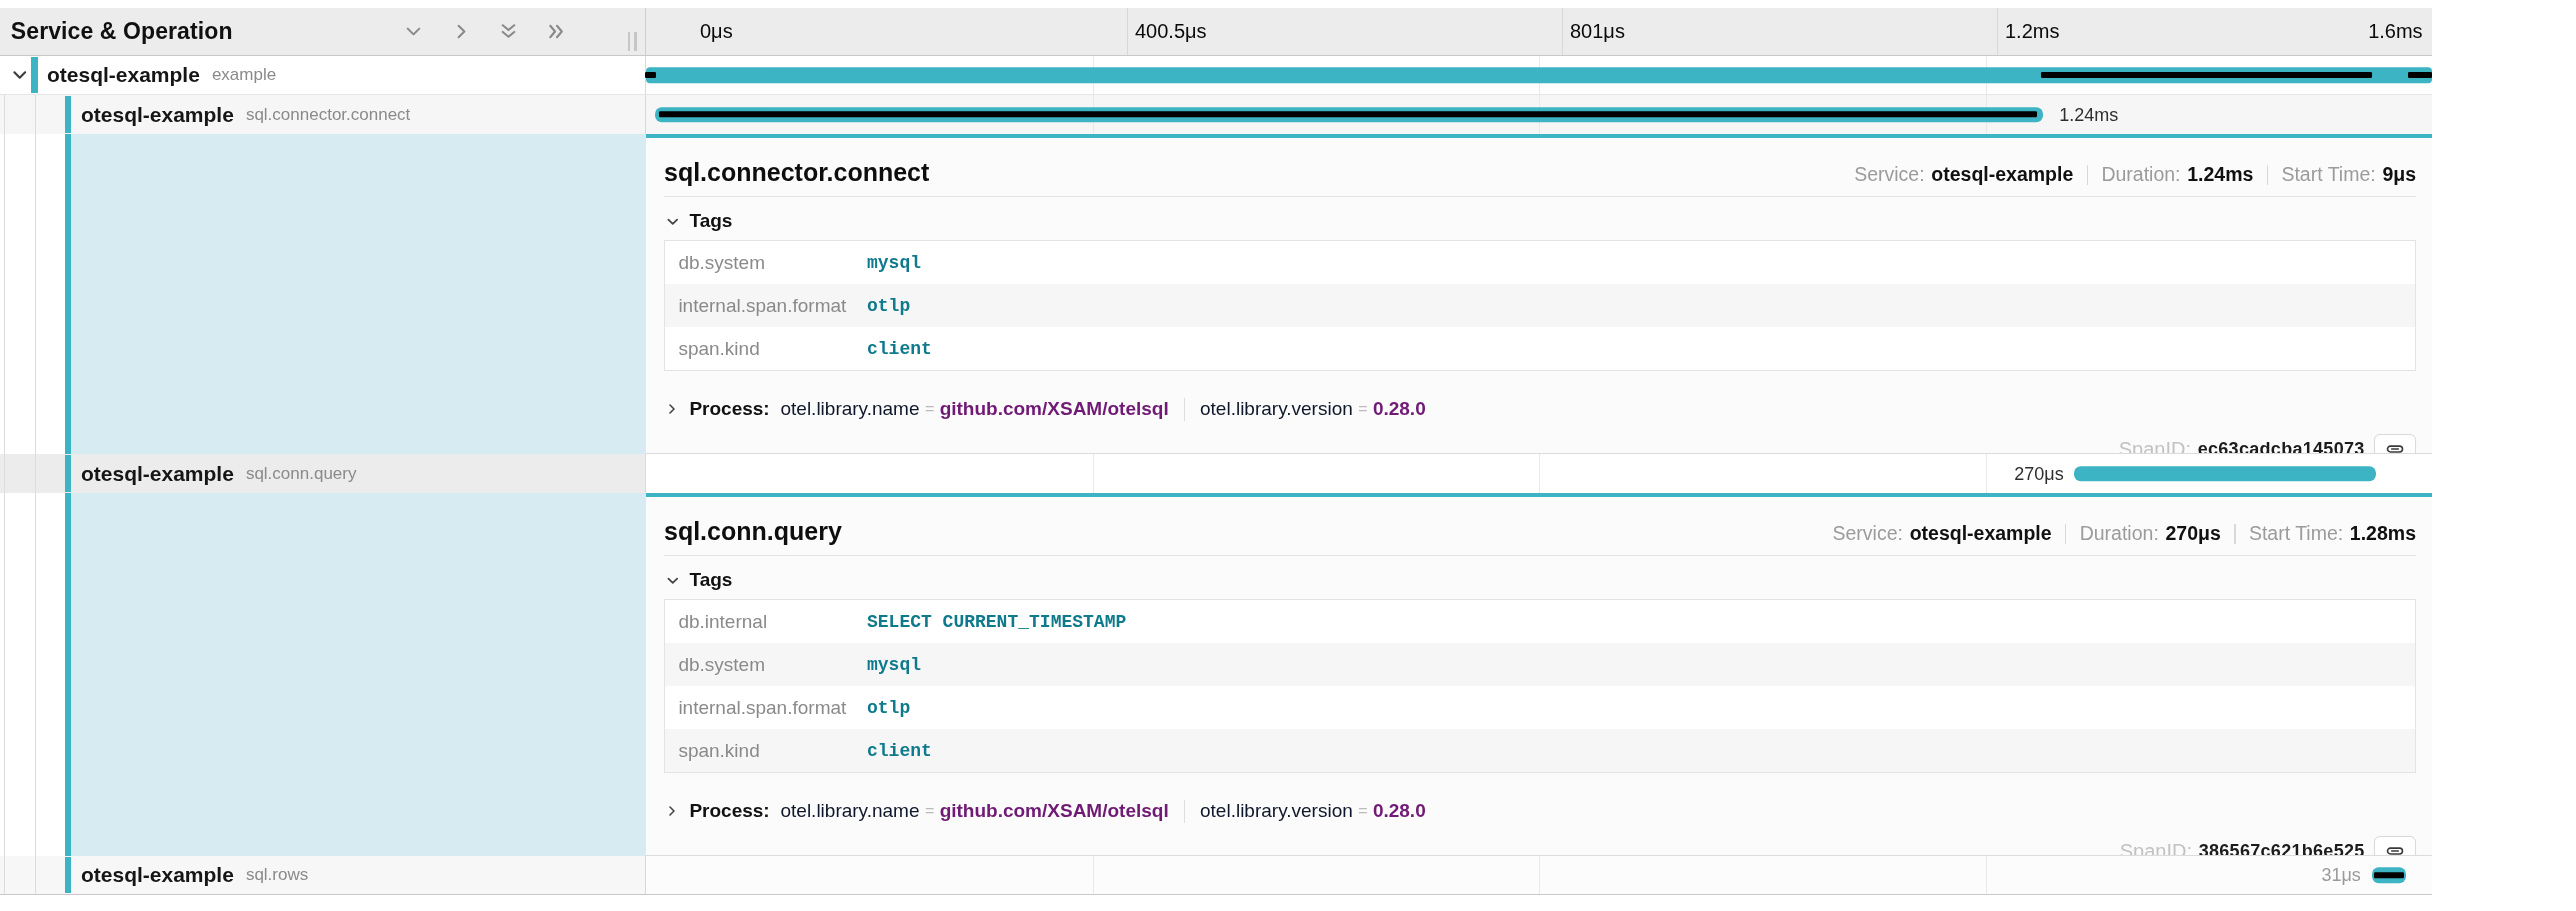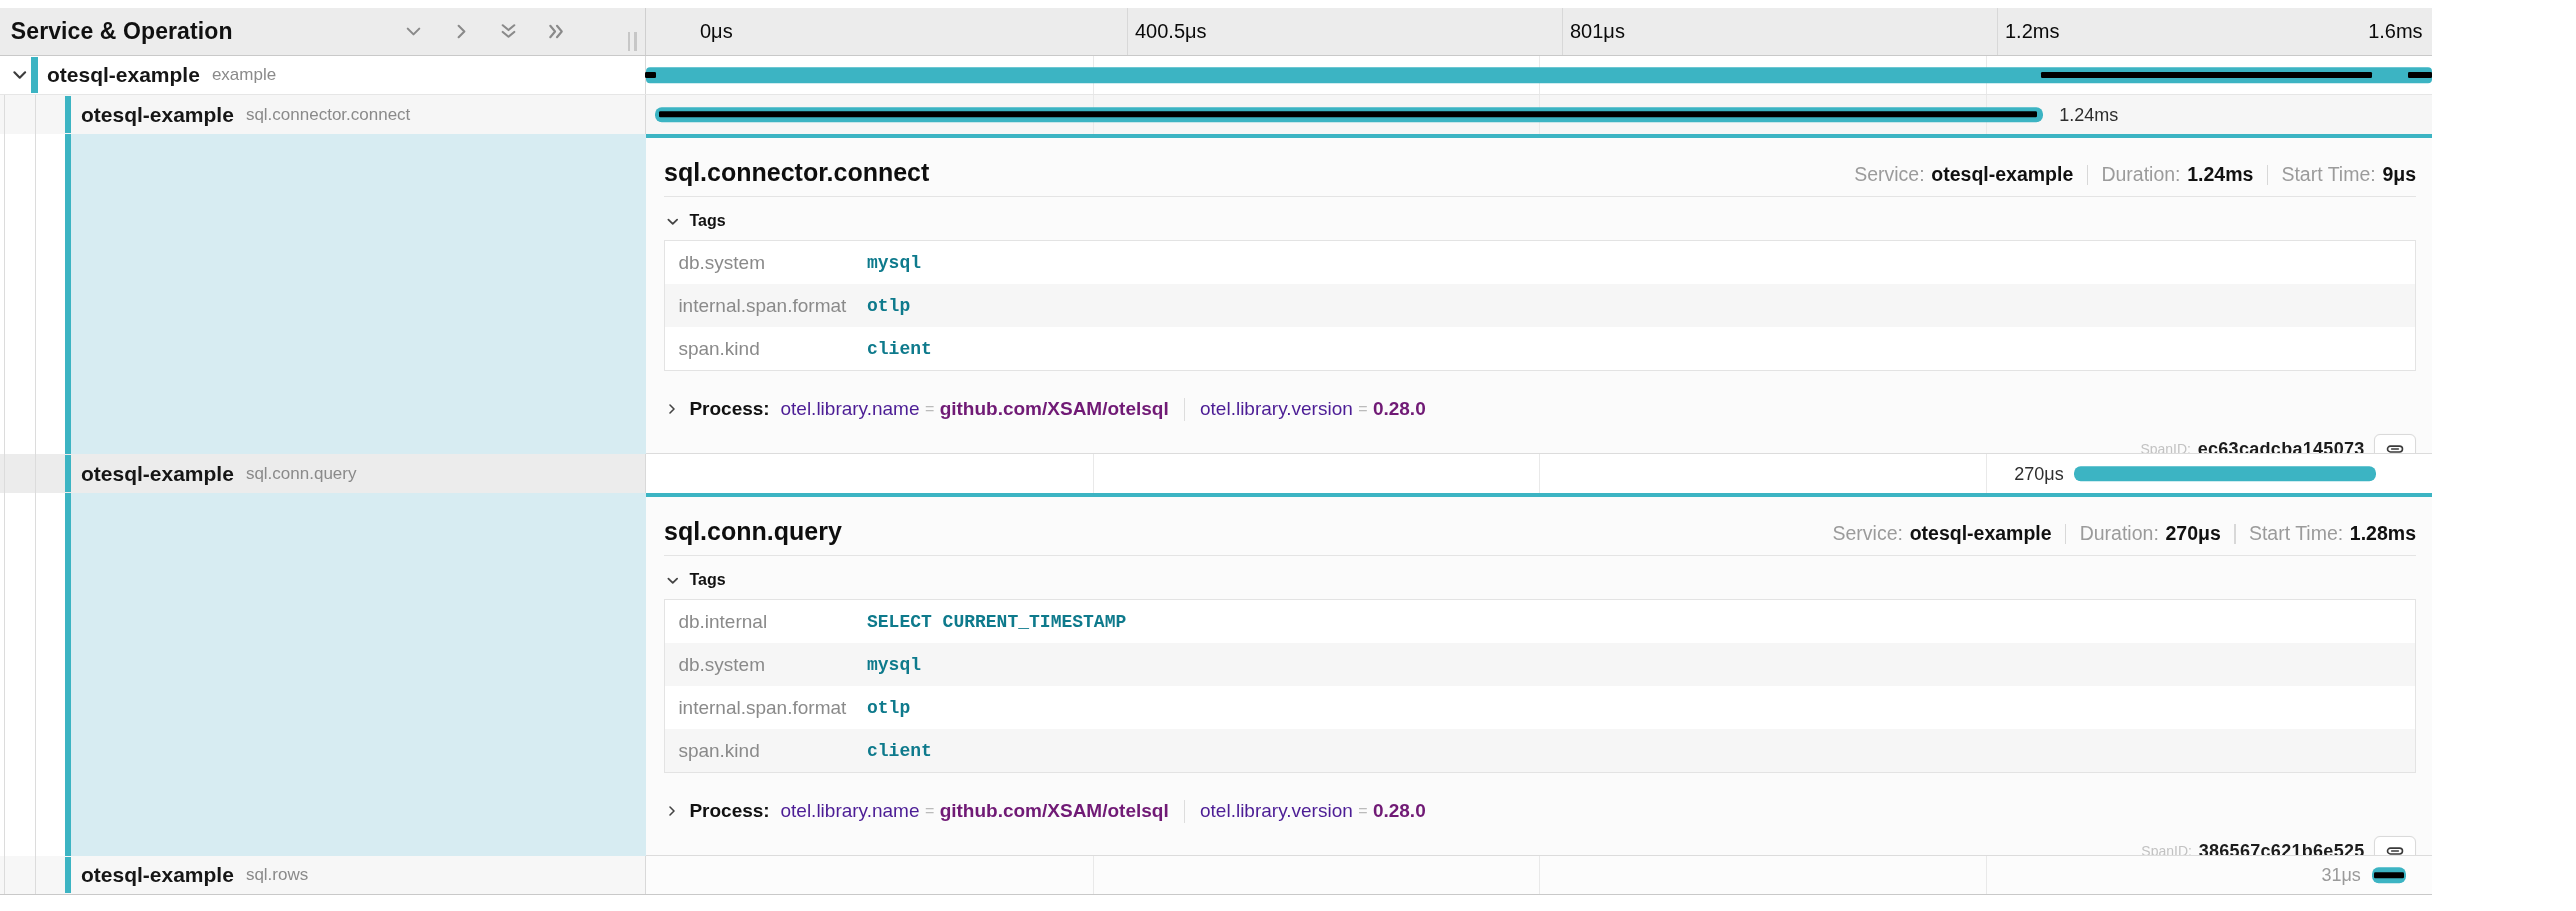--- a/index.html
+++ b/index.html
@@ -63,32 +63,32 @@
   .pane-left .accent{ top:0; bottom:0; left:65px; width:6px; }
   .pane-main{ flex:1; border-top:4.7px solid var(--teal); border-bottom:0.7px solid #dcdcdc; background:#fbfbfb; padding:0 16px 0 18px; overflow:hidden; }
   .ptitle-row{ display:flex; align-items:baseline; justify-content:space-between; margin-top:20px; }
   .ptitle{ font-size:25px; font-weight:700; color:#0e0e0e; }
   .pmeta{ display:flex; align-items:center; font-size:19.5px; }
   .pmeta .lbl{ color:#9b9b9b; margin-right:6.7px; }
   .pmeta .val{ color:#111; font-weight:700; }
   .metasep{ width:1.3px; height:20px; background:#d8d8d8; margin:0 13.4px; align-self:center; }
   .pdivider{ height:0.7px; background:#e4e4e4; margin-top:9.4px; }
   .tags-head{ display:flex; align-items:center; margin-top:10.8px; height:27px; cursor:pointer; width:fit-content; }
-  .tags-head .txt{ font-size:16px; font-weight:700; margin-left:8px; }
+  .tags-head .txt{ font-size:19px; font-weight:700; margin-left:8px; }
   .tagbox{ margin-top:5.4px; background:#fff; border:1.3px solid #e3e3e3; }
   .tagrow{ height:43px; display:flex; align-items:center; font-size:19px; }
   .tagrow.alt{ background:#f6f6f6; }
   .tagkey{ width:202px; min-width:202px; padding-left:13.4px; color:#8a8a8a; }
   .tagval{ font-family:"Liberation Mono","DejaVu Sans Mono",monospace; font-size:18px; font-weight:600; color:var(--tagteal); }
   .process{ display:flex; align-items:center; margin-top:23px; height:30px; font-size:19px; cursor:pointer; width:fit-content; }
   .process .plabel{ font-weight:700; margin:0 10.8px 0 9.4px; }
-  .pkey{ color:#4c1d95; } .peq{ color:#bbb; font-size:16px; margin:0 5.4px; } .pval{ font-weight:600; color:#701a75; }
+  .pkey{ color:#0f172a; } .peq{ color:#bbb; font-size:16px; margin:0 5.4px; } .pval{ font-weight:600; color:#701a75; }
   .psep{ width:1.3px; height:23px; background:#ddd; margin:0 15px; }
   .spanid-row{ display:flex; align-items:center; justify-content:flex-end; margin-top:5.4px; height:39px; }
-  .spanid-lbl{ color:#c2c2c2; font-size:14px; margin-right:6.7px; }
+  .spanid-lbl{ color:#c2c2c2; font-size:20px; margin-right:6.7px; }
   .spanid-val{ color:#1c1c1c; font-size:18px; font-weight:600; letter-spacing:0.3px; }
   .linkbtn{ margin-left:9.4px; width:42px; height:31px; background:#fff; border:1.3px solid #dadada; border-radius:6px; display:flex; align-items:center; justify-content:center; cursor:pointer; box-shadow:0 0.7px 1.3px rgba(0,0,0,.05); }
 </style>
 </head>
 <body>
 
 <div class="app">
   <div class="top-strip"></div>
 
   <div class="hdr">

